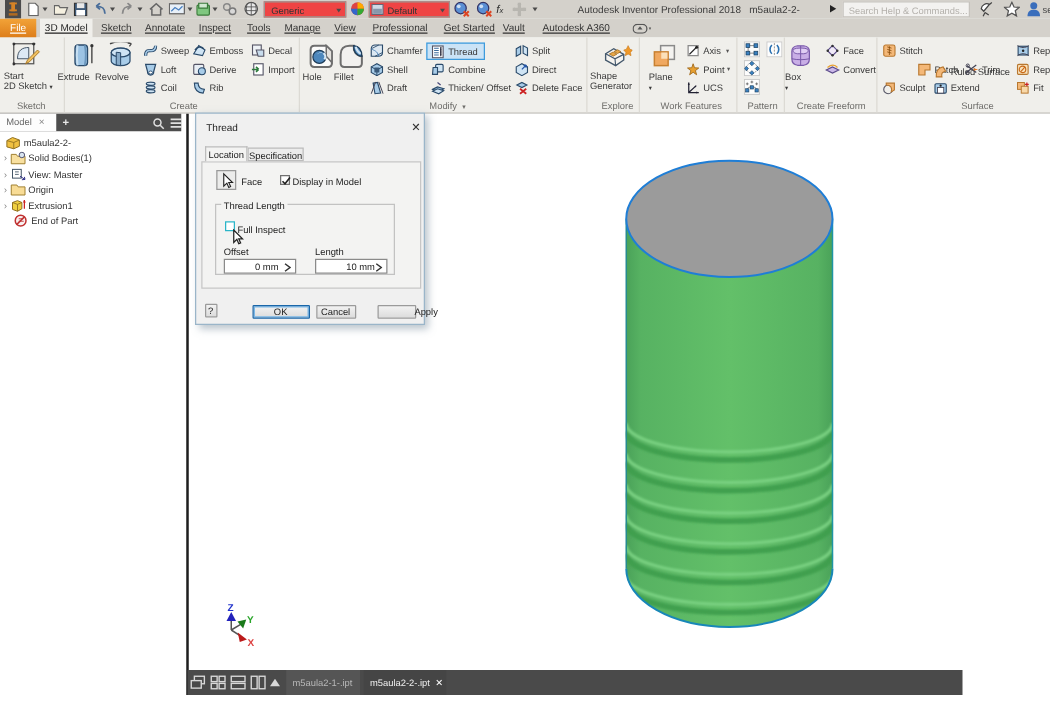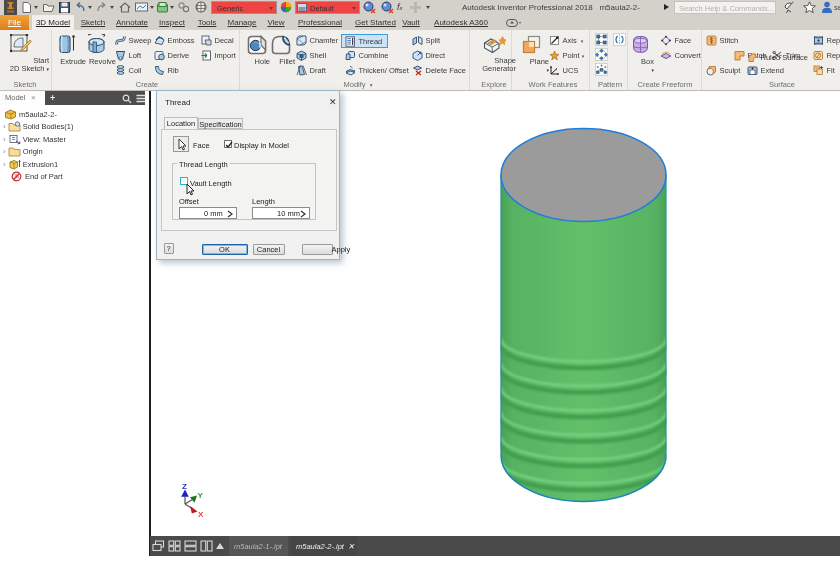--- a/index.html
+++ b/index.html
@@ -15,21 +15,21 @@
 .darr { position:absolute; width:0; height:0; border-left:2.5px solid transparent; border-right:2.5px solid transparent; border-top:3.5px solid #4a4a4a; }
 
 
 #tabrow { position:absolute; left:0; top:15px; width:840px; height:15px; background:#d4d1cb; }
 .rtab { position:absolute; top:0; height:15px; font-size:8px; color:#333; text-align:center; line-height:16px; white-space:nowrap;text-decoration:underline; }
 
 
 #ribbon { position:absolute; left:0; top:30px; width:840px; height:61px; background:#f0efeb; border-bottom:1px solid #bdbbb5; }
 .rgroup { position:absolute; top:0; height:60px; border-right:1px solid #dcdad4; }
 .glabel { position:absolute; top:49.5px; font-size:7.5px; color:#6e6d6a; white-space:nowrap; text-align:center; }
-.bigtxt { position:absolute; font-size:7.5px; color:#3a3a3a; text-align:right; white-space:nowrap; line-height:8px; }
+.bigtxt { position:absolute; font-size:7.5px; color:#3a3a3a; text-align:left; white-space:nowrap; line-height:8px; }
 .srow { position:absolute; height:11px; font-size:7.5px; color:#3a3a3a; white-space:nowrap; display:flex; align-items:center; }
 .srow svg { margin-right:2.5px; flex:none; }
 .ricon { position:absolute; }
 
 
 #browser { position:absolute; left:0; top:91px; width:151px; height:465px; background:#fff; border-right:2.5px solid #1e1e1e; }
 #bheader { position:absolute; left:0; top:0; width:145px; height:14px; background:#4d4d4d; }
 .trow { position:absolute; font-size:7.5px; color:#333; white-space:nowrap; display:flex; align-items:center; height:12px; }
 .tarr { color:#888; font-size:8px; margin-right:2px; }
 
@@ -40,21 +40,21 @@
 #dlg { position:absolute; left:156px; top:90px; width:184px; height:170px; background:#f0f0f0; border:1px solid #9ab5c9; box-shadow:3px 3px 6px rgba(120,140,155,0.5); font-size:7.5px; }
 #dlg .lbl { position:absolute; font-size:7.5px; color:#222; white-space:nowrap; }
 .dtab { position:absolute; border:1px solid #bcbcbc; background:#ececec; font-size:7.5px; text-align:center; color:#222; }
 #dcontent { position:absolute; left:4px; top:38px; width:176px; height:102px; background:#f3f3f2; border:1px solid #c6c6c6; }
 .cb { position:absolute; width:8px; height:8px; background:#fff; border:1px solid #707070; }
 .spin { position:absolute; width:58px; height:12px; background:#fff; border:1px solid #8a8a8a; }
 .spin span { position:absolute; left:4px; top:1px; font-size:7.5px; color:#222;margin-left:20px; }
 .dbtn { position:absolute; height:11px; background:linear-gradient(#f2f2f2,#dcdcdc); border:1px solid #9a9a9a; border-radius:1px; font-size:7.5px; text-align:center; color:#222; line-height:10px; }
 
 
-#doctabs { position:absolute; left:150px; top:536px; width:690px; height:20px; background:#4a4a4a;font-style:italic; }
+#doctabs { position:absolute; left:150px; top:536px; width:620px; height:20px; background:#4a4a4a; }
 .doctab { position:absolute; top:0; height:20px; font-size:7.5px; display:flex; align-items:center; }
 #statusbar { position:absolute; left:0; top:556px; width:840px; height:14px; background:#f1f0ee; border-top:1px solid #c5c3bf; font-size:7.5px; color:#333; }
 </style>
 </head>
 <body>
 <div id="app">
 
 <div id="titlebar">
   <svg style="left:4px;top:0px;" width="13" height="15" viewBox="0 0 13 15">
         <rect x="0" y="0" width="13" height="15" fill="#4b4b4b"></rect>
@@ -542,21 +542,21 @@
           </svg>
     </div>
     <div class="lbl" style="left:31px;top:11px;">Face</div>
     <div class="cb" style="left:62px;top:9.5px;"><svg width="8" height="8" viewBox="0 0 8 8">
             <path d="M1 4 L3 6 L7 1" fill="none" stroke="#222" stroke-width="1.3"></path>
           </svg></div>
     <div class="lbl" style="left:72px;top:10.5px;">Display in Model</div>
     <div style="position:absolute;left:10px;top:33px;width:144px;height:57px;border:1px solid #c2c2c2;"></div>
     <div class="lbl" style="left:15px;top:29.5px;background:#f3f3f2;padding:0 2px;">Thread Length</div>
     <div class="cb" style="left:18px;top:47px;border-color:#2bb5c8;"></div>
-    <div class="lbl" style="left:28px;top:48.5px;">Vault Length</div>
+    <div class="lbl" style="left:28px;top:48.5px;">Full Inspect</div>
     <svg style="position:absolute;left:23px;top:53px;" width="12" height="13" viewBox="0 0 12 13">
           <path d="M2 1 L2 11 L4.5 8.5 L6 12 L7.5 11.3 L6 8 L9 8 Z" fill="#fff" stroke="#222" stroke-width="1"></path>
         </svg>
     <div class="lbl" style="left:17px;top:67px;">Offset</div>
     <div class="lbl" style="left:90px;top:67px;">Length</div>
     <div class="spin" style="left:17px;top:77px;">
           <span>0 mm</span>
           <svg style="position:absolute;right:3px;top:2px;" width="6" height="8" viewBox="0 0 6 8">
             <path d="M1 1 L5 4 L1 7" fill="none" stroke="#333" stroke-width="1.2"></path>
           </svg>

